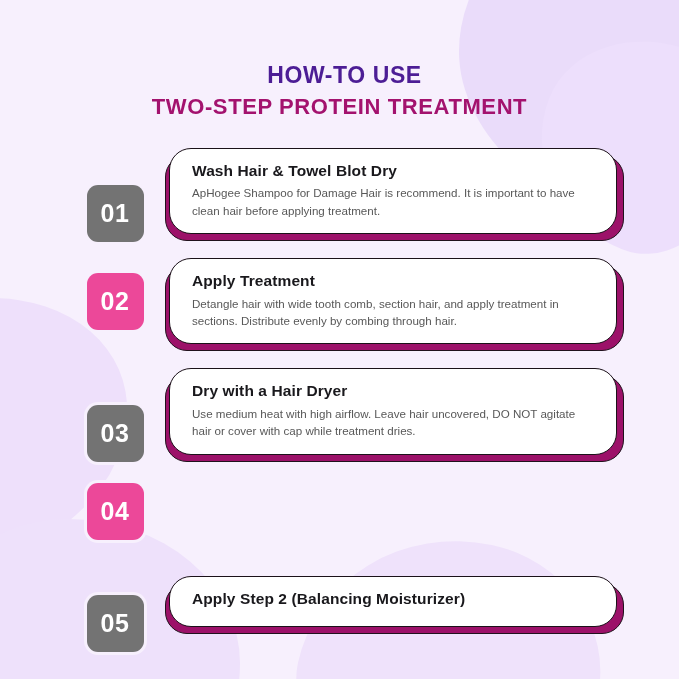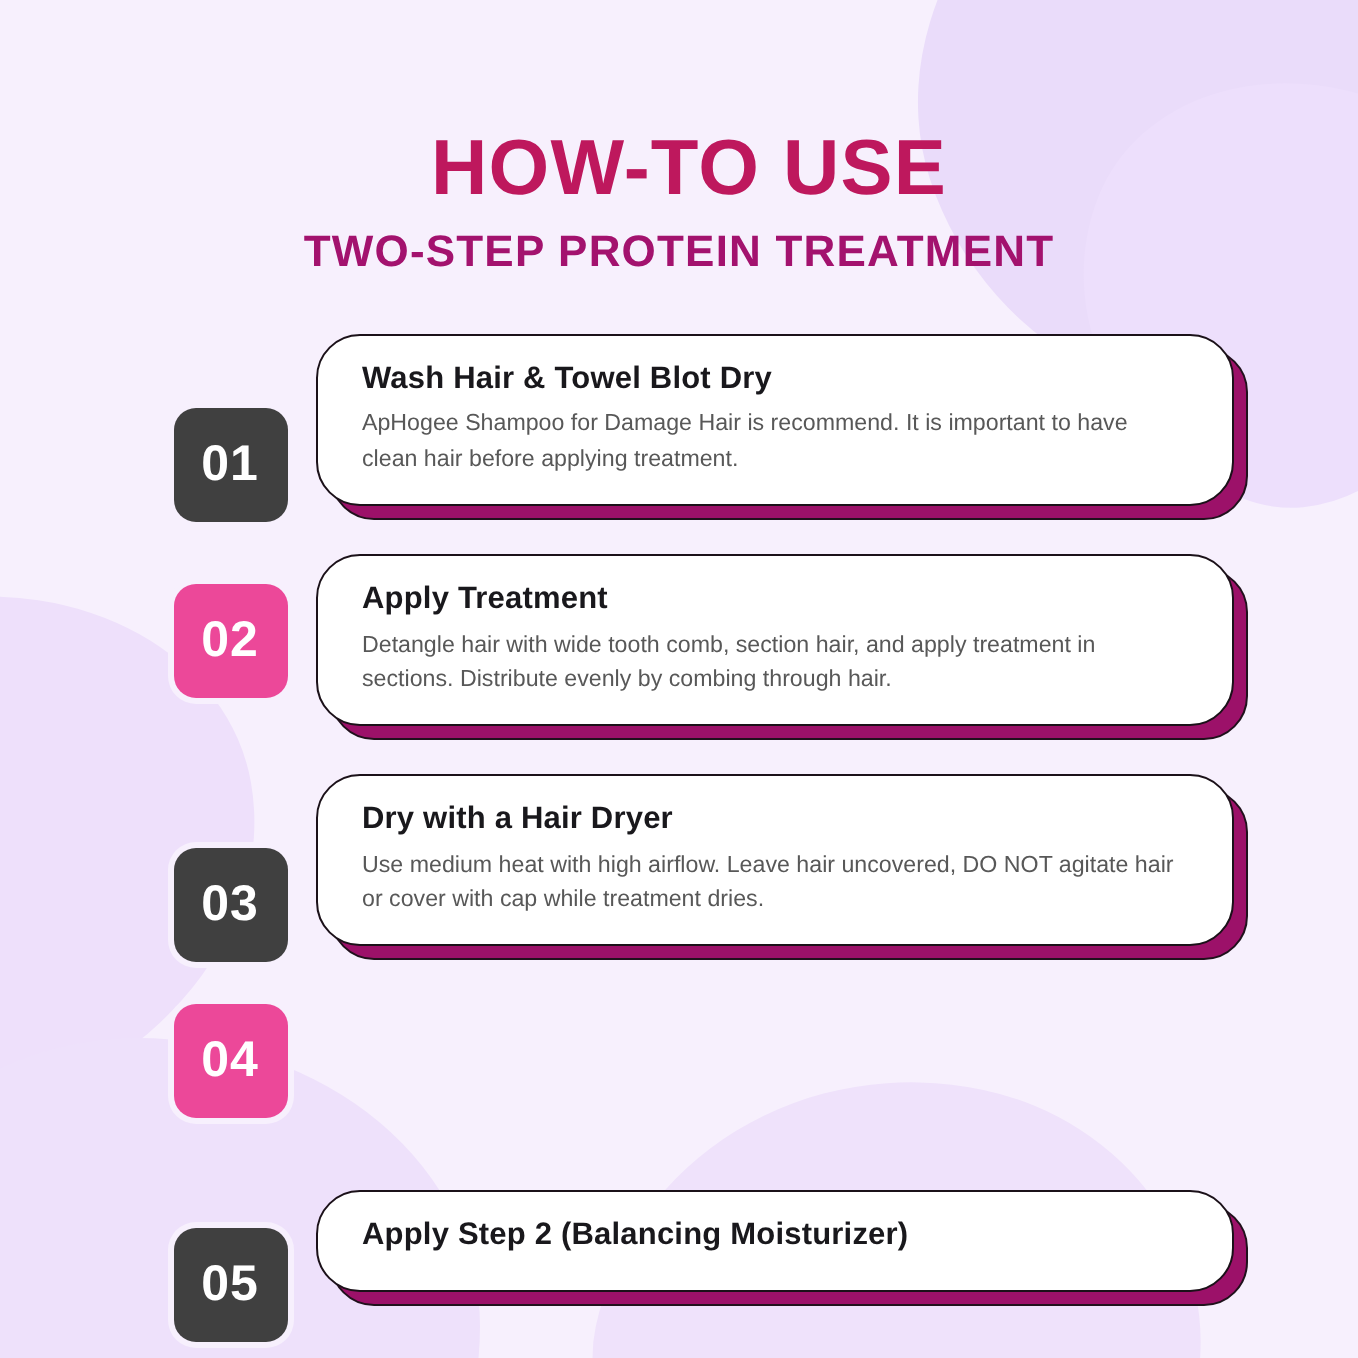--- a/index.html
+++ b/index.html
@@ -73,24 +73,24 @@
     transform: rotate(12deg);
   }
 
   
   .header {
     position: relative;
     padding-top: 62px;
     text-align: center;
   }
   .title-line1 {
-    font-size: 39px;
+    font-size: 23px;
     font-weight: 900;
     letter-spacing: 0.6px;
-    color: #be185d;
+    color: #4c1d95;
     line-height: 1.18;
     margin: 0;
     padding-left: 10px;
   }
   .title-line2 {
     font-size: 22px;
     font-weight: 900;
     letter-spacing: 0.6px;
     color: #a3126e;
     line-height: 1.18;
@@ -125,21 +125,21 @@
   }
   .badge {
     width: 57px;
     height: 57px;
     border-radius: 11px;
     display: flex;
     align-items: center;
     justify-content: center;
     box-shadow: 0 0 0 3px #f7f0fd;
   }
-  .badge.magenta { background: #404040; margin-top: 44px; }
+  .badge.magenta { background: #737373; margin-top: 44px; }
   .badge.dark    { background: #ec4899; }
   .badge-num {
     color: #ffffff;
     font-size: 25px;
     font-weight: 900;
     letter-spacing: 0.5px;
     line-height: 1;
   }
 
   
@@ -159,20 +159,21 @@
     border-radius: 22px;
     z-index: 0;
   }
   .card {
     position: relative;
     z-index: 1;
     background: #ffffff;
     border: 1.6px solid #1b1119;
     border-radius: 22px;
     padding: 12px 28px 14px 22px;
+    margin-left: 11px;
   }
   .card-title {
     margin: 0 0 4px 0;
     font-size: 15.5px;
     font-weight: 700;
     color: #19181c;
     line-height: 1.25;
     letter-spacing: 0.1px;
   }
   .card-desc {

